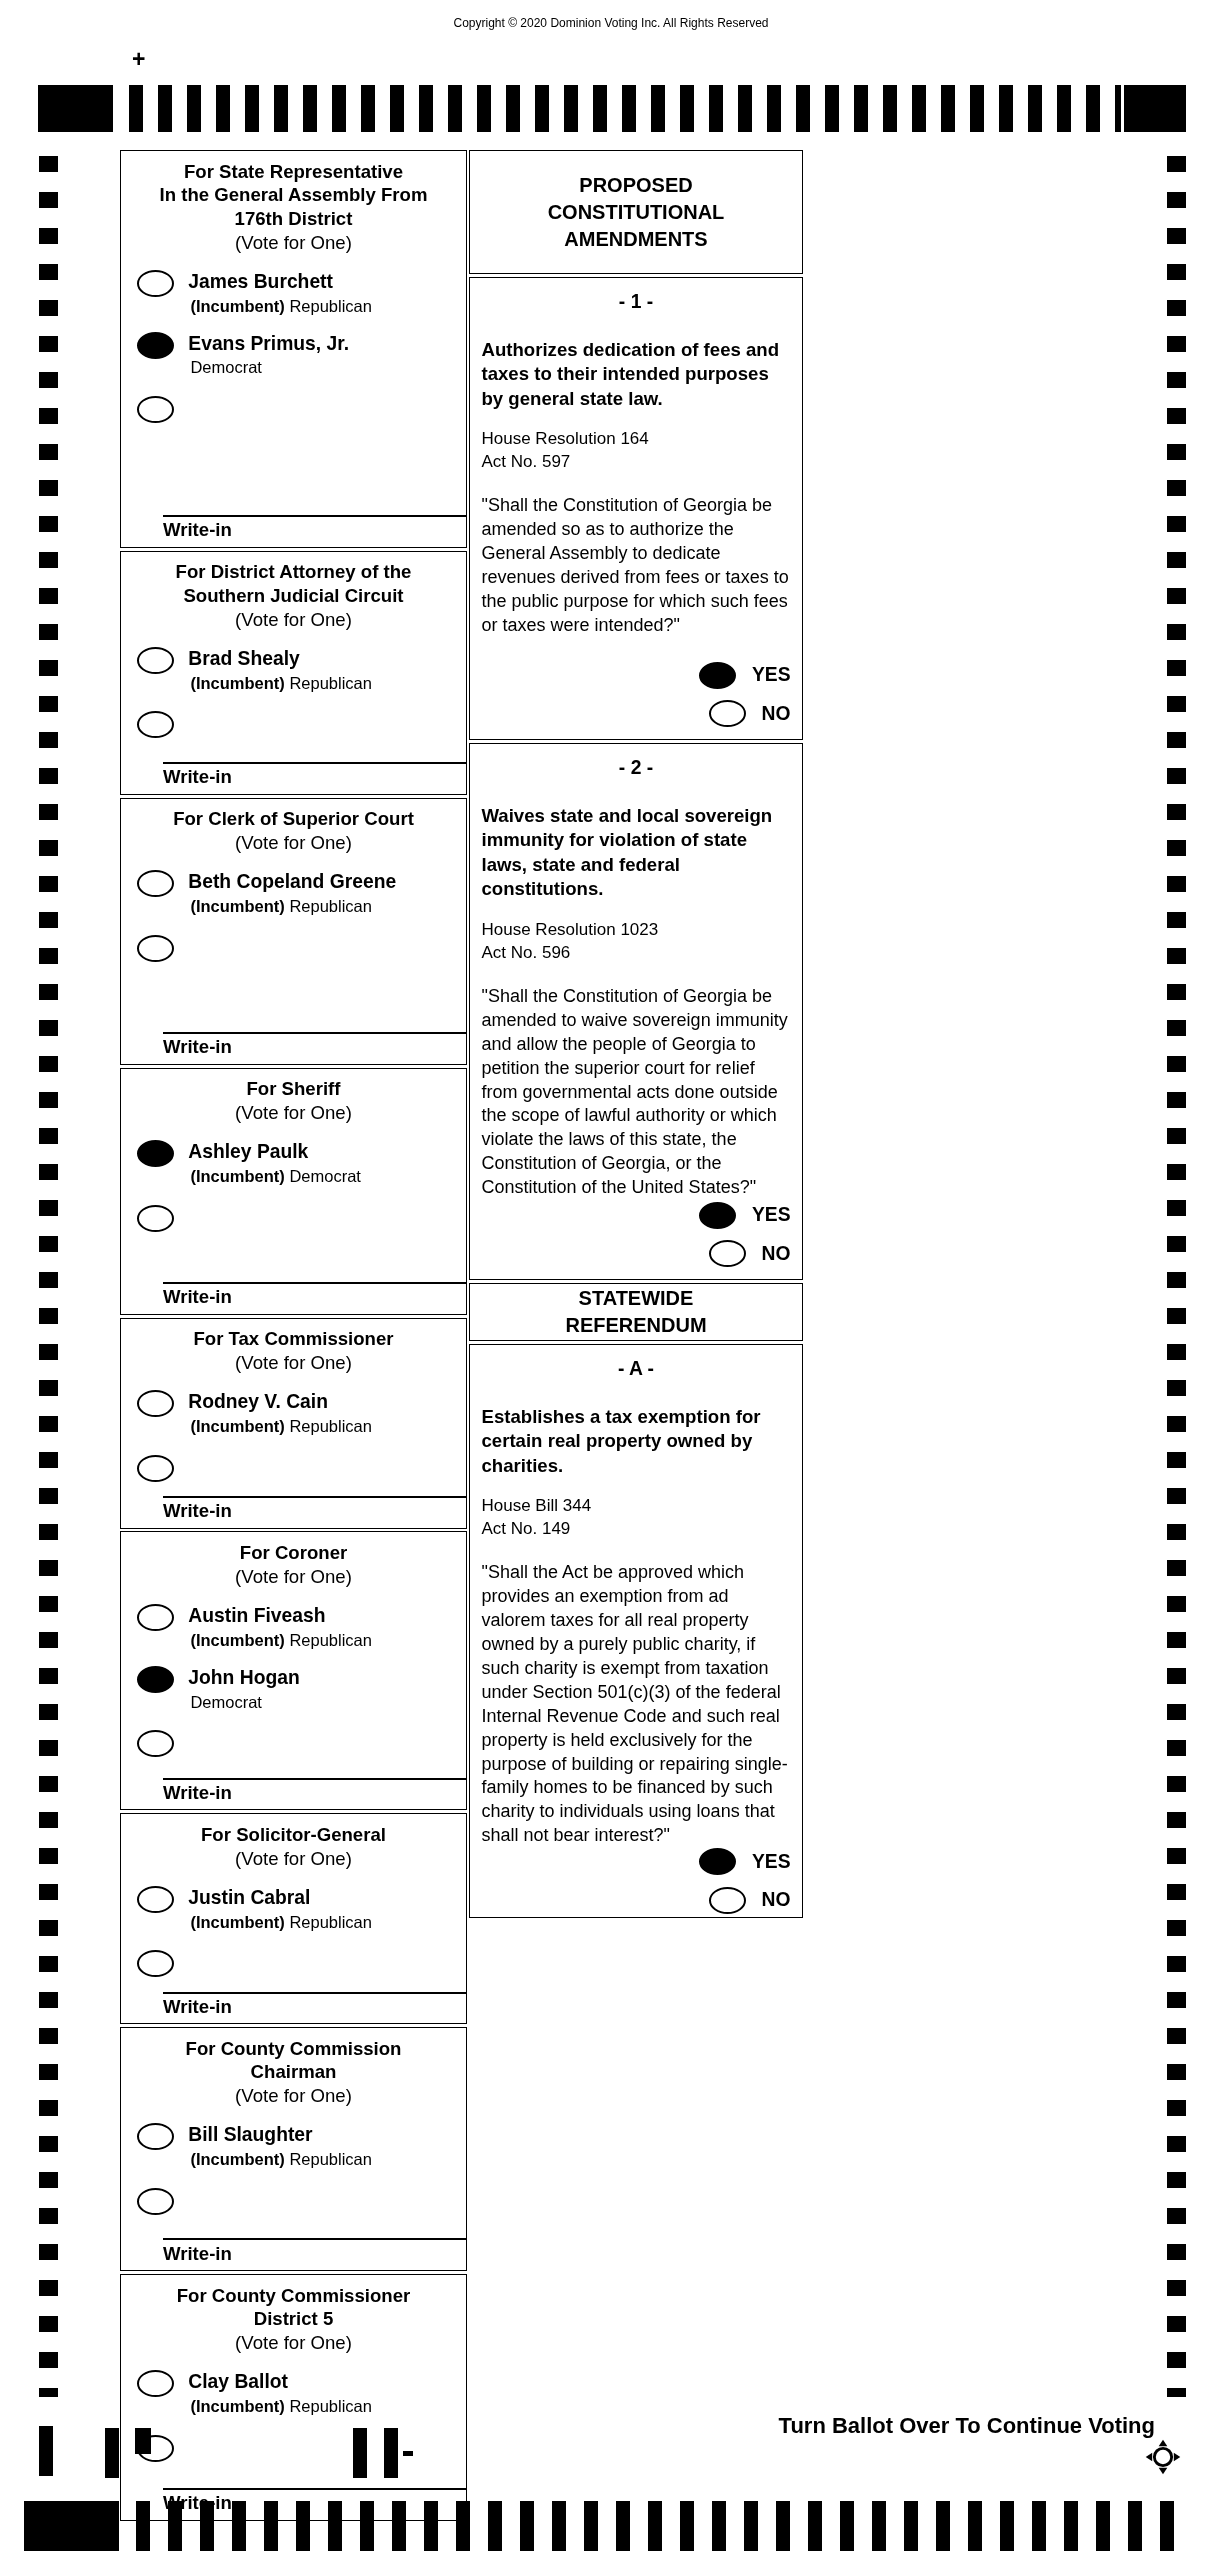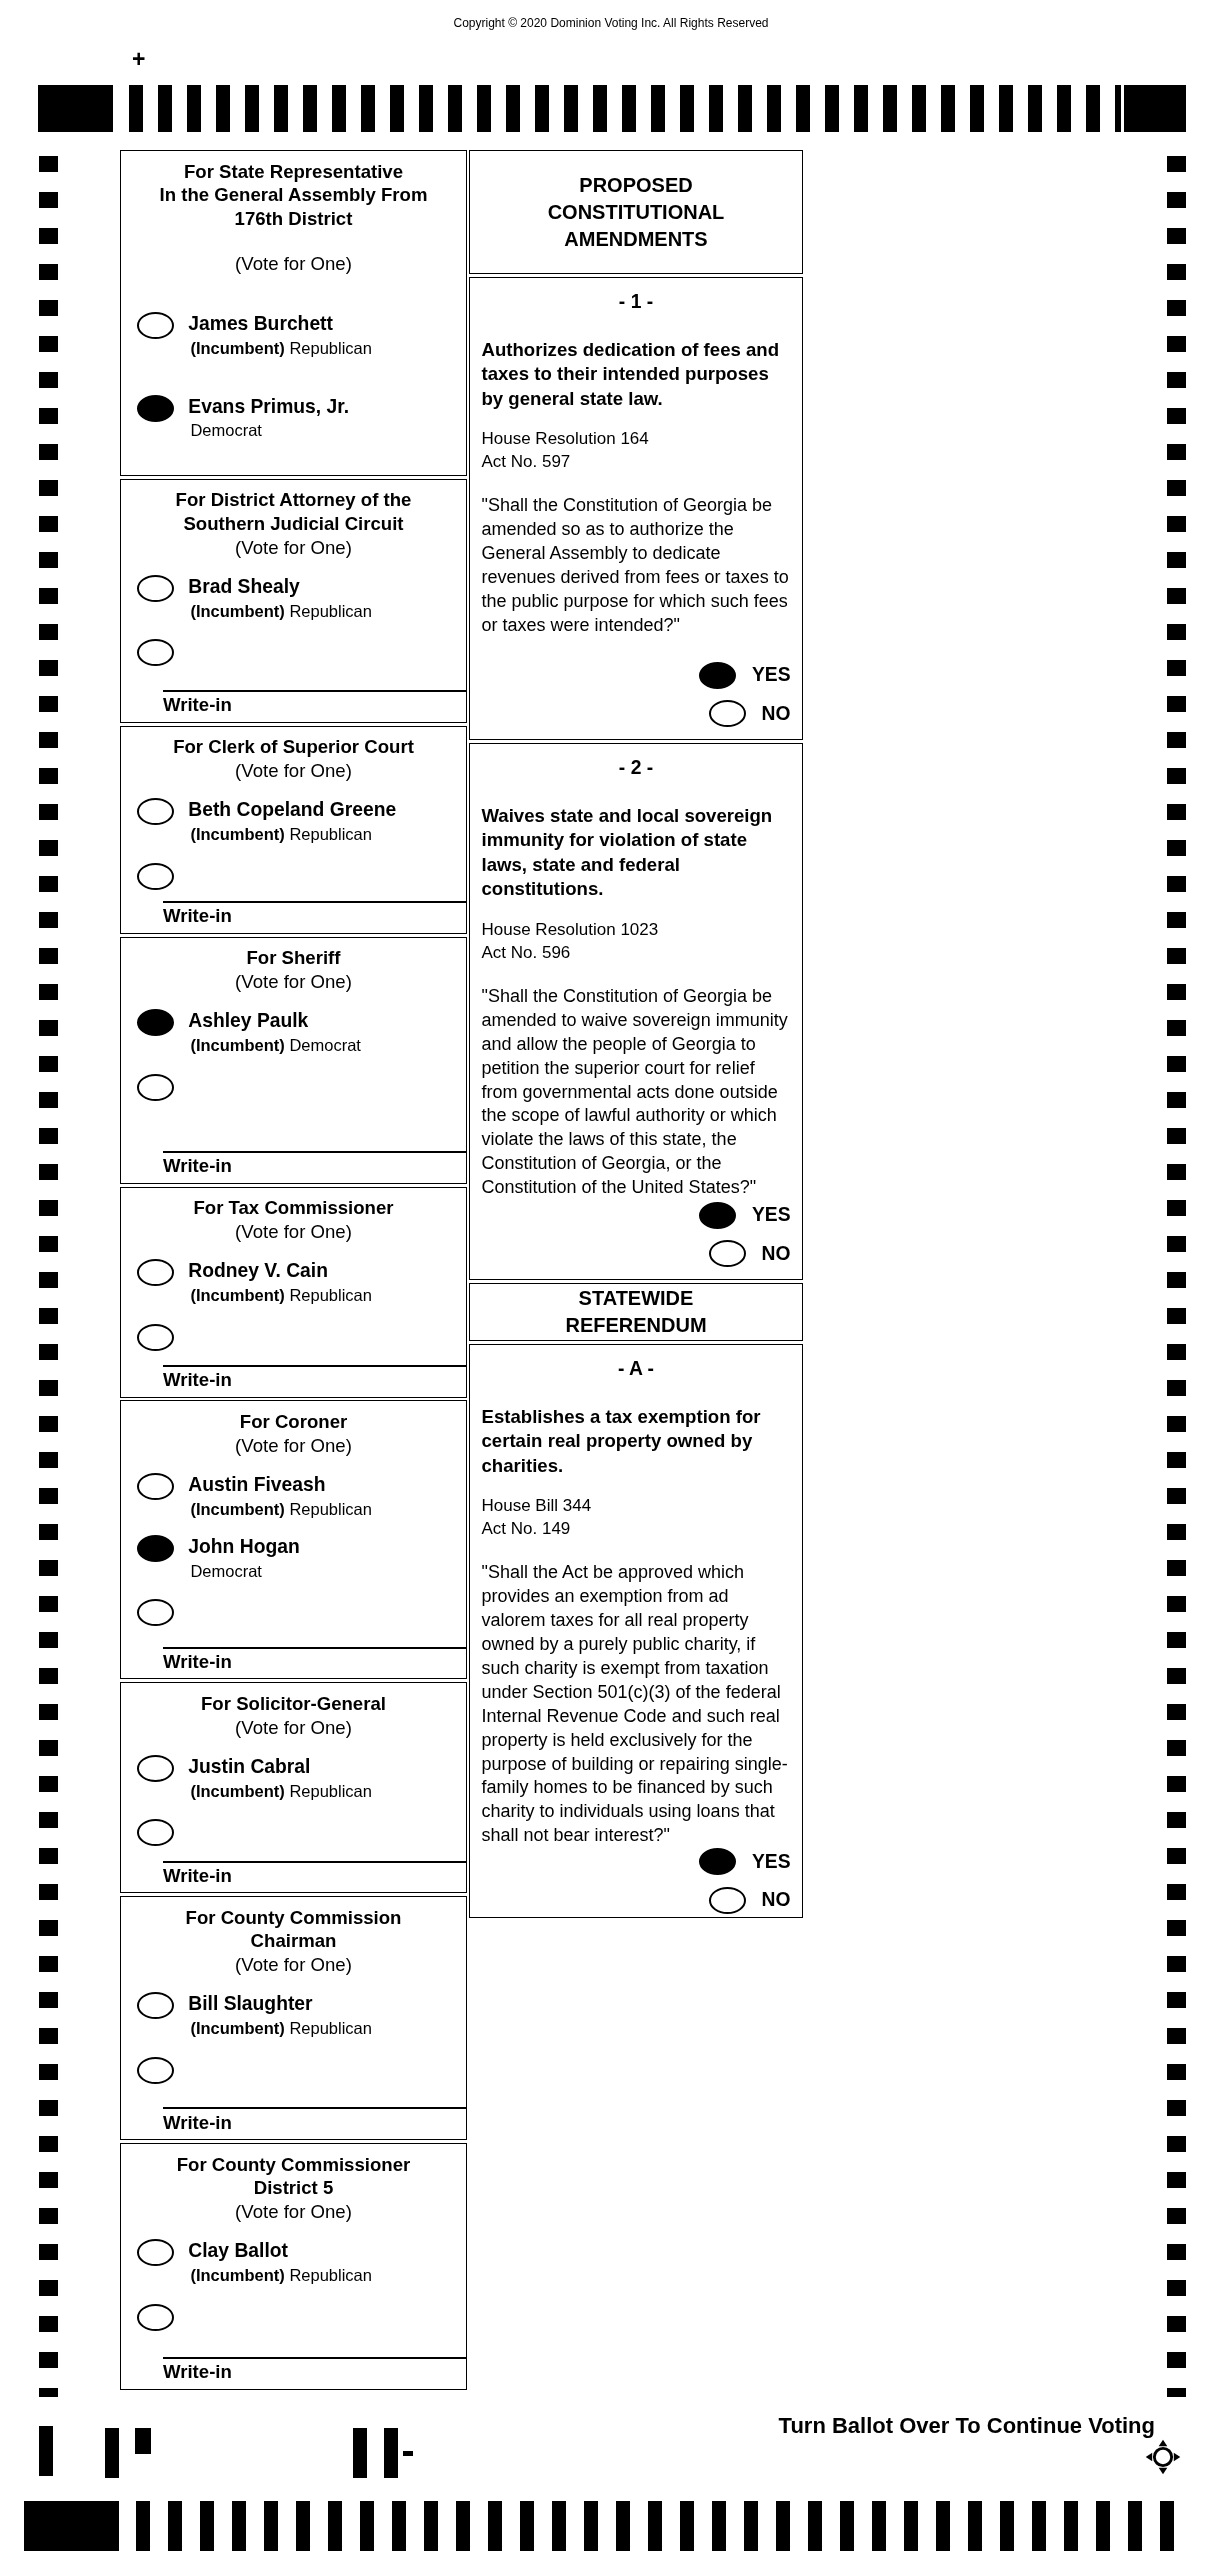--- a/index.html
+++ b/index.html
@@ -67,21 +67,21 @@
   <div class="plusmark">+</div>
 
   <div class="band-top-left"></div>
   <div class="band-top-bars"></div>
   <div class="band-top-right"></div>
   <div class="col-marks-left"></div>
   <div class="col-marks-right"></div>
 
   <div class="contests-col">
 
-    <div class="contest" style="height:326px;gap:21px;">
+    <div class="contest" style="height:398px;">
       <div class="c-title">For State Representative
 In the General Assembly From
 176th District</div>
       <div class="c-vote">(Vote for One)</div>
       <div class="cand">
         <span class="oval" data-filled="false"></span>
         <div class="cinfo">
           <div class="cname">James Burchett</div>
           <div class="cdetail"><span class="inc">(Incumbent)</span> <span>Republican</span></div>
         </div>
@@ -115,21 +115,21 @@
       </div>
       <div class="cand empty">
         <span class="oval" data-filled="false"></span>
       </div>
       <div class="writein">
         <div class="wline"></div>
         <div class="wlabel">Write-in</div>
       </div>
     </div>
 
-    <div class="contest" style="height:208px;justify-content:flex-end;">
+    <div class="contest" style="height:267px;justify-content:flex-end;">
       <div class="c-title">For Clerk of Superior Court</div>
       <div class="c-vote">(Vote for One)</div>
       <div class="cand">
         <span class="oval" data-filled="false"></span>
         <div class="cinfo">
           <div class="cname">Beth Copeland Greene</div>
           <div class="cdetail"><span class="inc">(Incumbent)</span> <span>Republican</span></div>
         </div>
       </div>
       <div class="cand empty">

